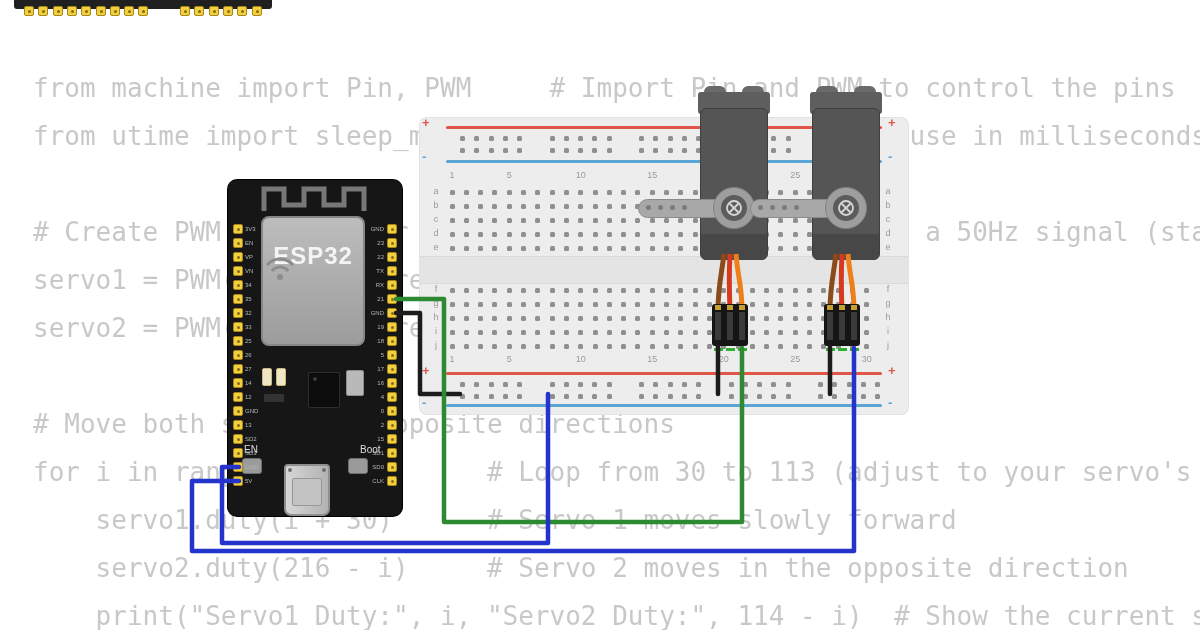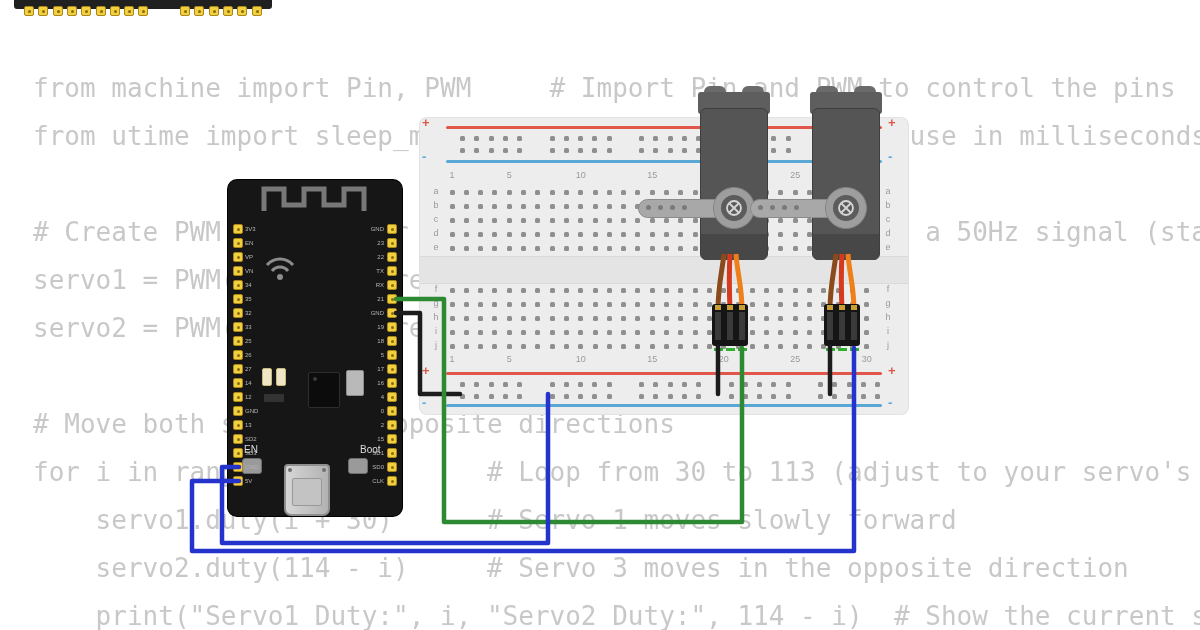--- a/index.html
+++ b/index.html
@@ -68,21 +68,21 @@
 
   <div class="code-layer" id="codeLayer">
       <div class="codeline" style="top: 70px; color: rgb(200, 200, 200);">from machine import Pin, PWM     # Import Pin and PWM to control the pins</div>
       <div class="codeline" style="top: 118px; color: rgb(200, 200, 200);">from utime import sleep_ms       # Import sleep_ms to pause in milliseconds</div>
       <div class="codeline" style="top: 214px; color: rgb(200, 200, 200);"># Create PWM objects for the two servo motors, each with a 50Hz signal (standard)</div>
       <div class="codeline" style="top: 262px; color: rgb(200, 200, 200);">servo1 = PWM(Pin(12), freq=50)</div>
       <div class="codeline" style="top: 310px; color: rgb(200, 200, 200);">servo2 = PWM(Pin(14), freq=50)</div>
       <div class="codeline" style="top: 406px; color: rgb(200, 200, 200);"># Move both servos in opposite directions</div>
       <div class="codeline" style="top: 454px; color: rgb(200, 200, 200);">for i in range(84):          # Loop from 30 to 113 (adjust to your servo's speed)</div>
       <div class="codeline" style="top: 502px; color: rgb(200, 200, 200);">    servo1.duty(i + 30)      # Servo 1 moves slowly forward</div>
-      <div class="codeline" style="top: 550px; color: rgb(200, 200, 200);">    servo2.duty(114 - i)     # Servo 3 moves in the opposite direction</div>
+      <div class="codeline" style="top: 550px; color: rgb(200, 200, 200);">    servo2.duty(216 - i)     # Servo 2 moves in the opposite direction</div>
       <div class="codeline" style="top: 598px; color: rgb(200, 200, 200);">    print("Servo1 Duty:", i, "Servo2 Duty:", 114 - i)  # Show the current servo po</div>
     </div>
 
   <div class="top-board" id="topBoard">
     <div class="tstrip"></div>
   <div class="pad" style="left: 24px; top: 6px;"></div>
       <div class="pad" style="left: 38.3px; top: 6px;"></div>
       <div class="pad" style="left: 52.6px; top: 6px;"></div>
       <div class="pad" style="left: 66.9px; top: 6px;"></div>
       <div class="pad" style="left: 81.2px; top: 6px;"></div>
@@ -547,20 +547,23 @@
         <div class="bbminus" style="left: 468px; top: 31px;">-</div>
         <div class="bbminus" style="left: 2px; top: 277px;">-</div>
         <div class="bbminus" style="left: 468px; top: 277px;">-</div>
       </div>
   </div>
 
   <div class="esp" id="esp32">
     <svg class="antenna" width="114" height="30" viewBox="0 0 114 30">
       <path d="M6,28 L6,6 L26,6 L26,22 L46,22 L46,6 L66,6 L66,22 L86,22 L86,6 L106,6 L106,28" stroke="#787878" stroke-width="5" fill="none"></path>
     </svg>
+    <div class="shield">
+      <div class="shield-label">ESP32</div>
+    </div>
     <svg class="wifi-ic" width="34" height="30" viewBox="0 0 34 30">
       <path d="M4,13 a17,17 0 0 1 26,0" stroke="#8c8c8c" stroke-width="3" fill="none"></path>
       <path d="M9,19 a10,10 0 0 1 16,0" stroke="#8c8c8c" stroke-width="3" fill="none"></path>
       <circle cx="17" cy="25" r="3" fill="#8c8c8c"></circle>
     </svg>
     <div class="cap" style="left:34px;top:188px"></div>
     <div class="cap" style="left:48px;top:188px"></div>
     <div class="chip"></div>
     <div class="silverpart"></div>
     <div class="smallres"></div>

